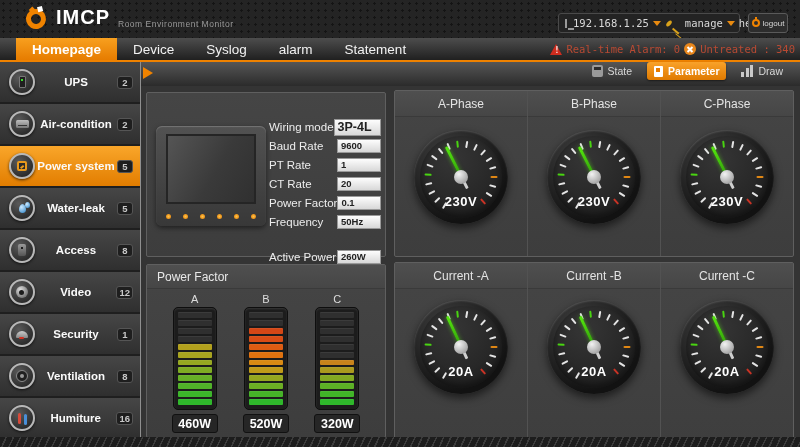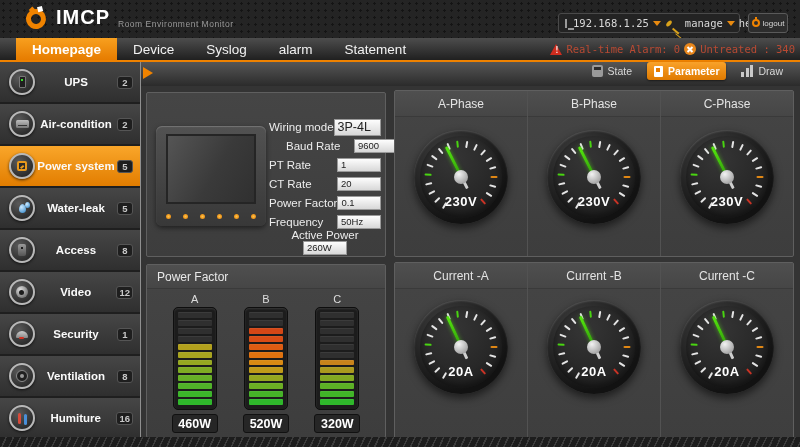--- a/index.html
+++ b/index.html
@@ -131,21 +131,21 @@
   
   .device { position:absolute; left:9px; top:33px; width:110px; height:100px; border-radius:6px;
             background:linear-gradient(#525252,#383838); box-shadow:0 2px 5px rgba(0,0,0,.5), inset 0 1px 1px rgba(255,255,255,.2); }
   .device-screen { position:absolute; left:10px; top:8px; width:90px; height:70px;
             background:linear-gradient(120deg, #555 0%, #3a3a3a 55%, #303030 100%); border:2px solid #252525; }
   .device-leds { position:absolute; left:10px; bottom:7px; width:90px; display:flex; justify-content:space-between; }
   .device-leds i { width:5px; height:5px; border-radius:50%; background:radial-gradient(#ffc24a,#e07a00); }
   .set-row { position:absolute; left:122px; width:112px; height:16px; display:flex; align-items:center; }
   .set-row .lbl { flex:1; color:#ececec; font-size:11.5px; white-space:nowrap; }
   .set-row .val { width:44px; height:14px; line-height:12px; background:linear-gradient(#fdfdfd,#d8d8d8);
-                  border:1px solid #999; color:#222; font-size:9.5px; font-weight:normal; padding:0 3px; }
+                  border:1px solid #999; color:#222; font-size:9.5px; font-weight:bold; padding:0 3px; }
   .set-row.first .val { width:48px; height:17px; line-height:15px; font-size:12.5px; }
 
   
   .panel-cols { display:flex; height:100%; }
   .pcol { flex:1; display:flex; flex-direction:column; align-items:center; }
   .pcol + .pcol { border-left:1px solid #525252; }
   .pcol-header { width:100%; height:26px; line-height:26px; text-align:center;
                  background:linear-gradient(#4f4f4f,#464646); border-bottom:1px solid #3a3a3a;
                  color:#e3e3e3; font-size:12px; }
   .gauge { position:relative; width:94px; height:94px; margin-top:13px; border-radius:50%;
@@ -329,41 +329,41 @@
         <i></i>
         <i></i>
         <i></i>
     </div>
   </div>
   <div id="settings-rows">
       <div class="set-row first" style="top: 26px;">
         <span class="lbl">Wiring mode</span>
         <span class="val">3P-4L</span>
       </div>
-      <div class="set-row" style="top: 45px; margin-left: 17px;">
+      <div class="set-row" style="top: 45px;">
         <span class="lbl">Baud Rate</span>
         <span class="val">9600</span>
       </div>
       <div class="set-row" style="top: 64px;">
         <span class="lbl">PT Rate</span>
         <span class="val">1</span>
       </div>
       <div class="set-row" style="top: 83px;">
         <span class="lbl">CT Rate</span>
         <span class="val">20</span>
       </div>
       <div class="set-row" style="top: 102px;">
         <span class="lbl">Power Factor</span>
         <span class="val">0.1</span>
       </div>
       <div class="set-row" style="top: 121px;">
         <span class="lbl">Frequency</span>
         <span class="val">50Hz</span>
       </div>
-      <div class="set-row" style="top: 136px; flex-direction: column;">
+      <div class="set-row" style="top: 156px;">
         <span class="lbl">Active Power</span>
         <span class="val">260W</span>
       </div>
     </div>
 </div>
 
 <div class="panel phase-panel">
   <div class="panel-cols" id="phase-cols">
       <div class="pcol">
         <div class="pcol-header">A-Phase</div>

